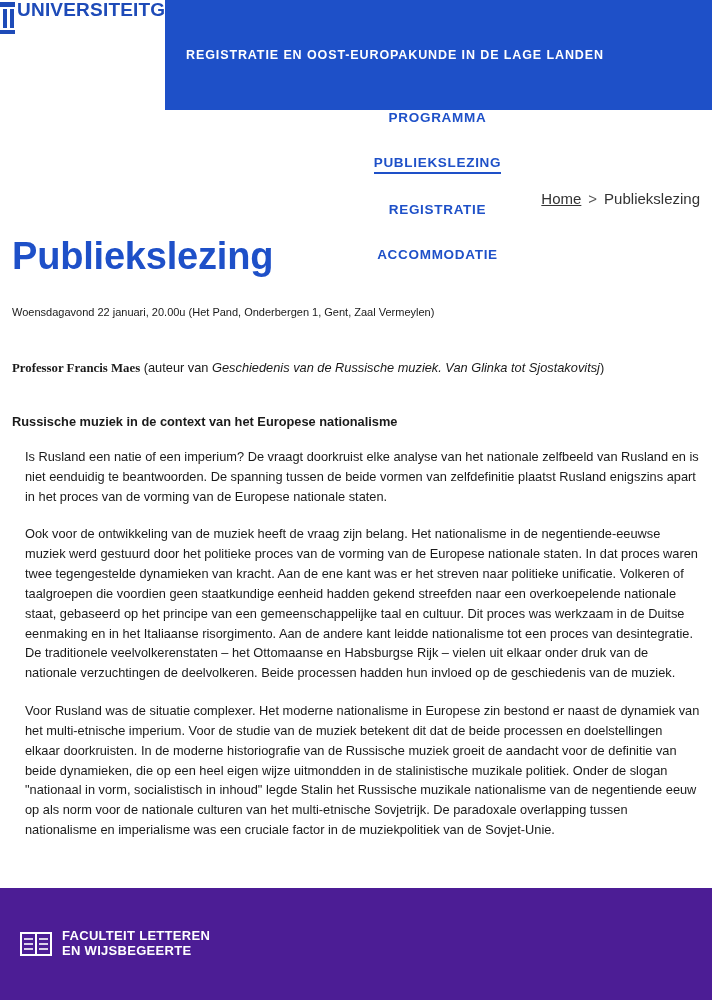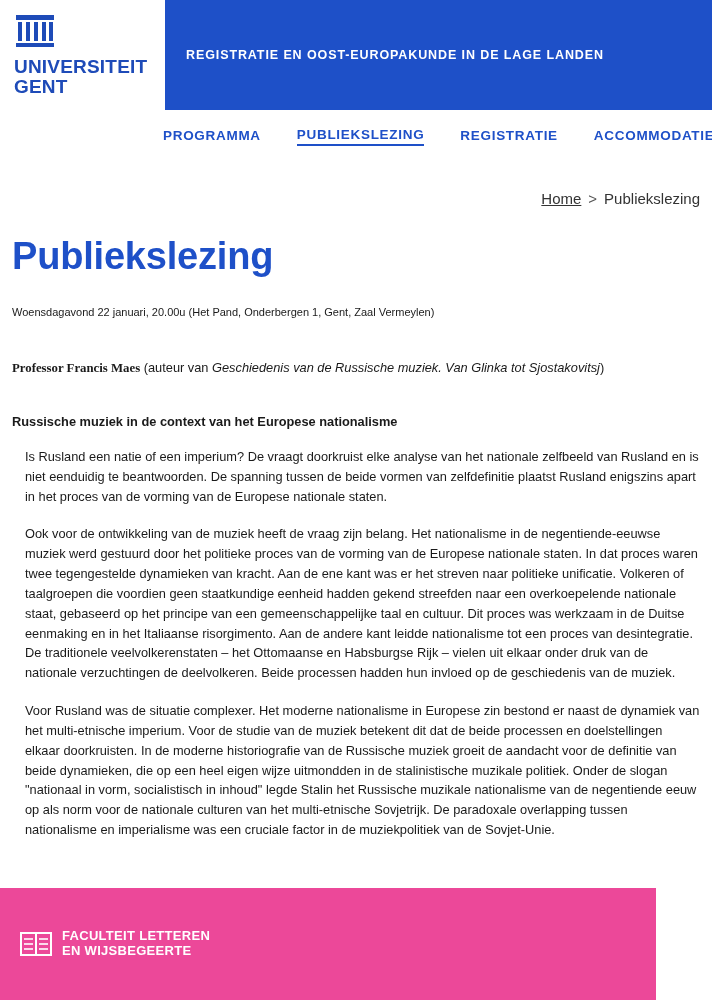--- a/index.html
+++ b/index.html
@@ -24,21 +24,21 @@
   
   .header {
     display: flex;
     height: 110px;
     width: 100%;
   }
   .logo-block {
     width: 165px;
     background: #ffffff;
     display: flex;
-    flex-direction: column;
+    flex-direction: row;
     justify-content: center;
     padding-left: 14px;
   }
   .logo-mark {
     width: 42px;
     height: 40px;
     margin-bottom: 4px;
   }
   .logo-text {
     color: #1e4bb8;
@@ -59,23 +59,24 @@
     font-size: 12.5px;
     font-weight: bold;
     letter-spacing: 0.9px;
   }
 
   
   .nav {
     height: 52px;
     display: flex;
     align-items: center;
-    gap: 36px;
+    gap: 28px;
     padding-left: 163px;
     background: #ffffff;
+    flex-direction: column;
   }
   .nav-item {
     color: #1e50c8;
     font-size: 13.5px;
     font-weight: bold;
     letter-spacing: 0.7px;
     text-decoration: none;
     padding-bottom: 2px;
     cursor: pointer;
   }
@@ -140,23 +141,23 @@
     margin: 18px 0 0 13px;
     color: #1a1a1a;
     text-align: left;
   }
 
   
   .footer {
     position: absolute;
     left: 0;
     bottom: 0;
-    width: 656px;
+    width: 712px;
     height: 112px;
-    background: #ec4899;
+    background: #4c1d95;
     display: flex;
     align-items: center;
     padding-left: 20px;
   }
   .footer-logo {
     display: flex;
     align-items: center;
     gap: 10px;
   }
   .book-icon {

